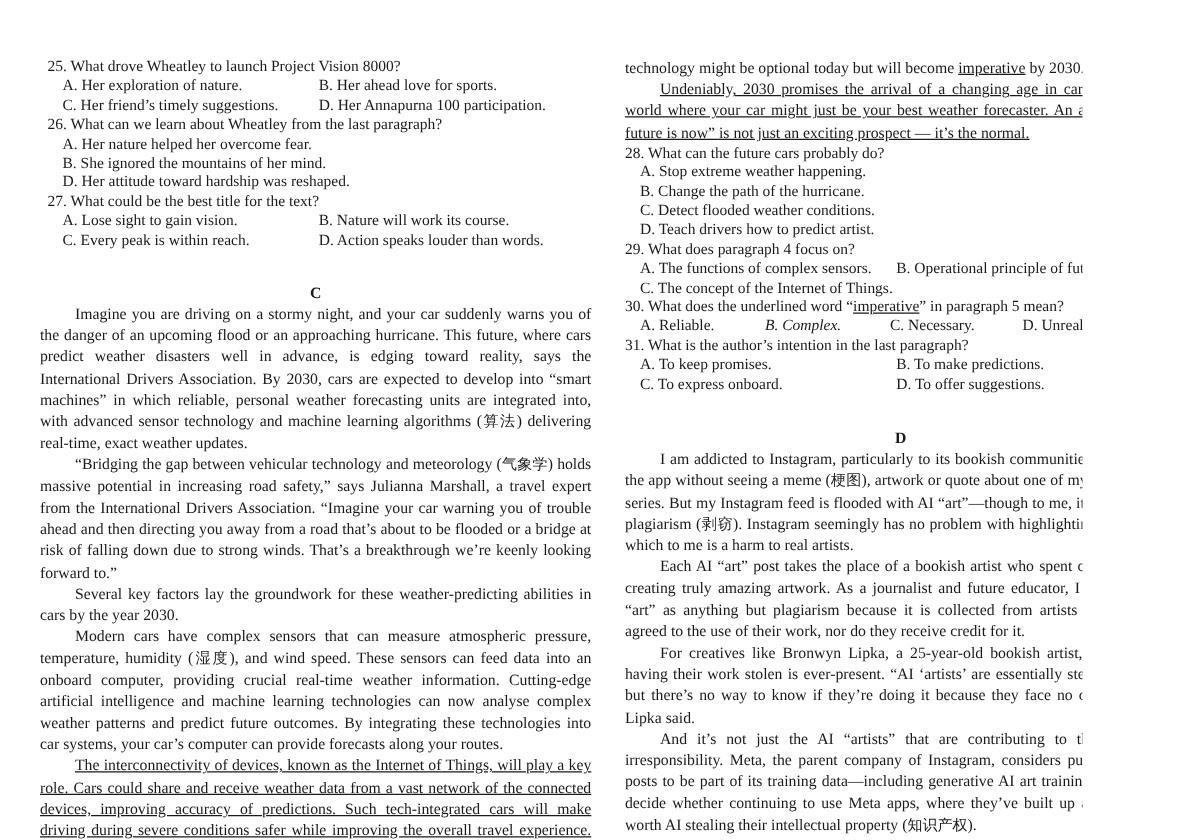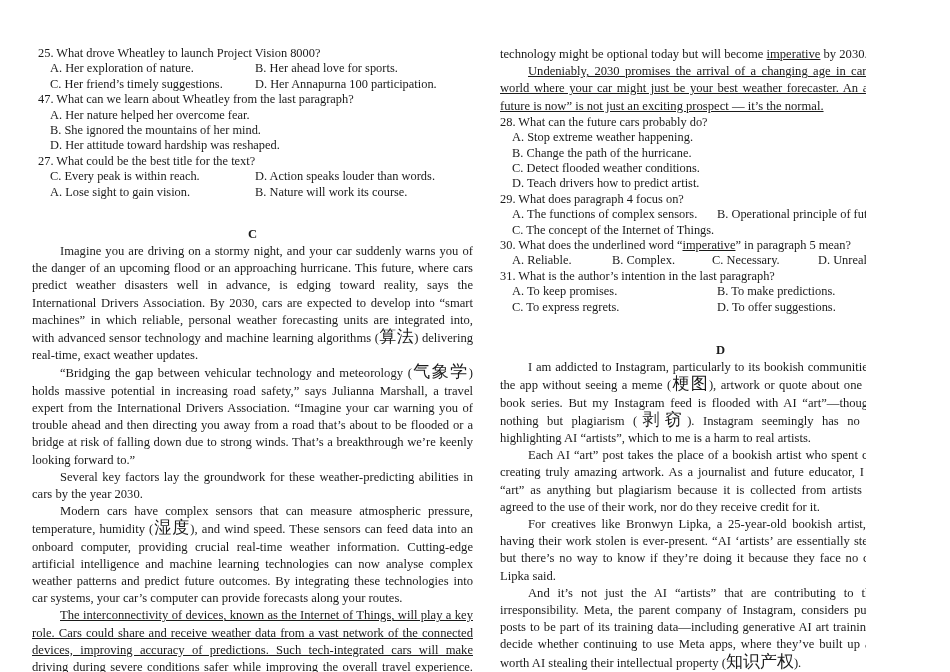--- a/index.html
+++ b/index.html
@@ -60,21 +60,21 @@
   }
   
   .opt-row4 {
     display: flex;
     padding-left: 18px;
   }
   .opt-row4 .opt {
     white-space: nowrap;
   }
   .opt-row4 .opt.c1 { width: 100px; flex: 0 0 100px; }
-  .opt-row4 .opt.c2 { width: 100px; flex: 0 0 100px; }
+  .opt-row4 .opt.c2 { width: 100px; flex: 0 0 100px; font-style: italic; }
   .opt-row4 .opt.c3 { width: 106px; flex: 0 0 106px; }
 
   
   .col-right .q-stem { padding-left: 0px; }
   .col-right .opt-row,
   .col-right .opt-stack,
   .col-right .opt-row4 { padding-left: 12px; }
   .col-right .opt-row .opt.first { width: 205px; flex: 0 0 205px; }
 
   
@@ -98,22 +98,22 @@
     text-justify: inter-word;
   }
   .passage p.no-indent {
     text-indent: 0;
   }
   .passage p:last-child {
     text-align: justify;
     text-decoration: underline;
   }
   .cn {
-    font-family: Liberation Mono, monospace;
-    font-size: 17px;
+    font-family: Liberation Sans, sans-serif;
+    font-size: 12px;
   }
   u { }
   .spacer-md { height: 14px; }
 </style>
 </head>
 <body>
 
 <div class="page">
   <div class="columns">
 
@@ -125,37 +125,37 @@
           <span class="opt first">A. Her exploration of nature.</span>
           <span class="opt">B. Her ahead love for sports.</span>
         </div>
         <div class="opt-row">
           <span class="opt first">C. Her friend’s timely suggestions.</span>
           <span class="opt">D. Her  Annapurna 100  participation.</span>
         </div>
       </div>
 
       <div class="q">
-        <div class="q-stem">47. What can we learn about Wheatley from the last paragraph?</div>
+        <div class="q-stem">26. What can we learn about Wheatley from the last paragraph?</div>
         <div class="opt-stack">
           <div class="opt">A. Her nature helped her overcome fear.</div>
           <div class="opt">B. She ignored the mountains of her mind.</div>
           <div class="opt">D. Her attitude toward hardship was reshaped.</div>
         </div>
       </div>
 
       <div class="q">
         <div class="q-stem">27. What could be the best title for the text?</div>
         <div class="opt-row">
+          <span class="opt first">A. Lose sight to gain vision.</span>
+          <span class="opt">B. Nature will work its course.</span>
+        </div>
+        <div class="opt-row">
           <span class="opt first">C. Every peak is within reach.</span>
           <span class="opt">D. Action speaks louder than words.</span>
-        </div>
-        <div class="opt-row">
-          <span class="opt first">A. Lose sight to gain vision.</span>
-          <span class="opt">B. Nature will work its course.</span>
         </div>
       </div>
 
       <div class="spacer-md"></div>
 
       <div class="passage-label">C</div>
       <div class="passage">
         <p>Imagine you are driving on a stormy night, and your car suddenly warns you of the danger of an upcoming flood or an approaching hurricane. This future, where cars predict weather disasters well in advance, is edging toward reality, says the International Drivers Association. By 2030, cars are expected to develop into “smart machines” in which reliable, personal weather forecasting units are integrated into, with advanced sensor technology and machine learning algorithms (<span class="cn">算法</span>) delivering real-time, exact weather updates.</p>
         <p>“Bridging the gap between vehicular technology and meteorology (<span class="cn">气象学</span>) holds massive potential in increasing road safety,” says Julianna Marshall, a travel expert from the International Drivers Association. “Imagine your car warning you of trouble ahead and then directing you away from a road that’s about to be flooded or a bridge at risk of falling down due to strong winds. That’s a breakthrough we’re keenly looking forward to.”</p>
         <p>Several key factors lay the groundwork for these weather-predicting abilities in cars by the year 2030.</p>
@@ -202,21 +202,21 @@
         </div>
       </div>
 
       <div class="q">
         <div class="q-stem">31. What is the author’s intention in the last paragraph?</div>
         <div class="opt-row">
           <span class="opt first">A. To keep promises.</span>
           <span class="opt">B. To make predictions.</span>
         </div>
         <div class="opt-row">
-          <span class="opt first">C. To express regrets.</span>
+          <span class="opt first">C. To express onboard.</span>
           <span class="opt">D. To offer suggestions.</span>
         </div>
       </div>
 
       <div class="spacer-md"></div>
 
       <div class="passage-label tight">D</div>
       <div class="passage">
         <p>I am addicted to Instagram, particularly to its bookish communities. I can’t open the app without seeing a meme (<span class="cn">梗图</span>), artwork or quote about one of my favorite book series. But my Instagram feed is flooded with AI “art”—though to me, it is nothing but plagiarism (<span class="cn">剥窃</span>). Instagram seemingly has no problem with highlighting AI “artists”, which to me is a harm to real artists.</p>
         <p>Each AI “art” post takes the place of a bookish artist who spent countless hours creating truly amazing artwork. As a journalist and future educator, I can’t view AI “art” as anything but plagiarism because it is collected from artists who have not agreed to the use of their work, nor do they receive credit for it.</p>

